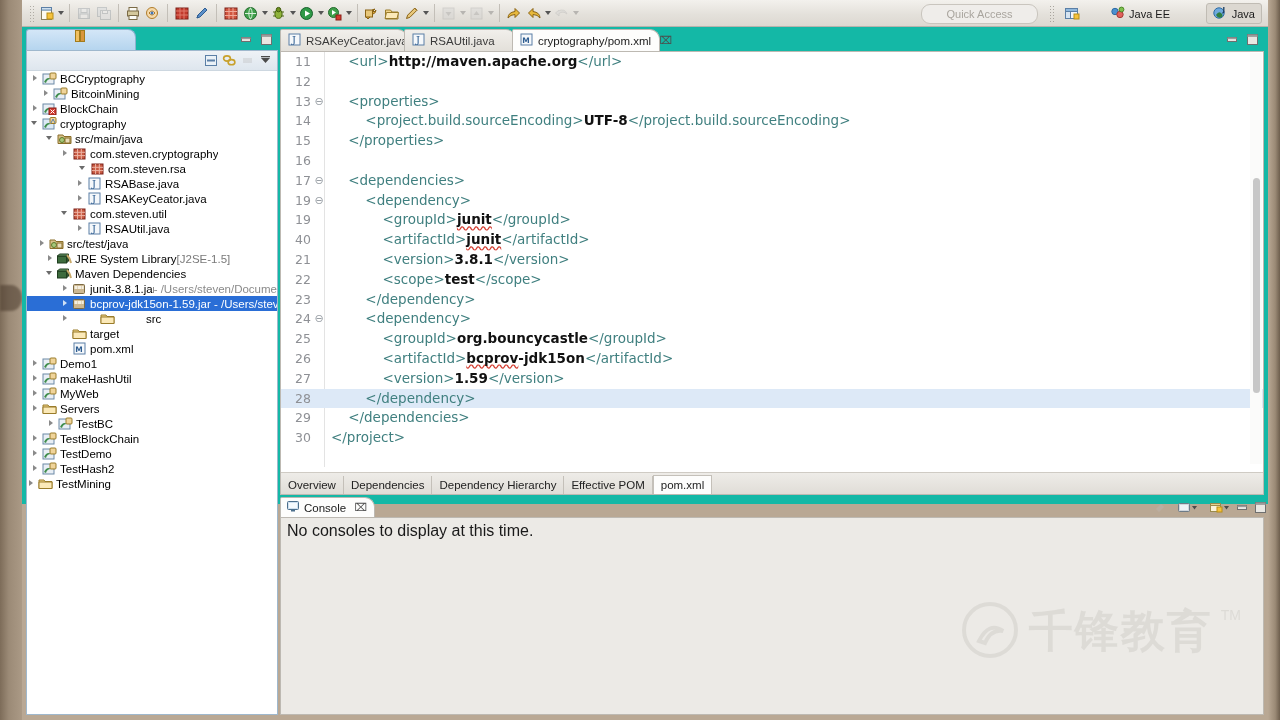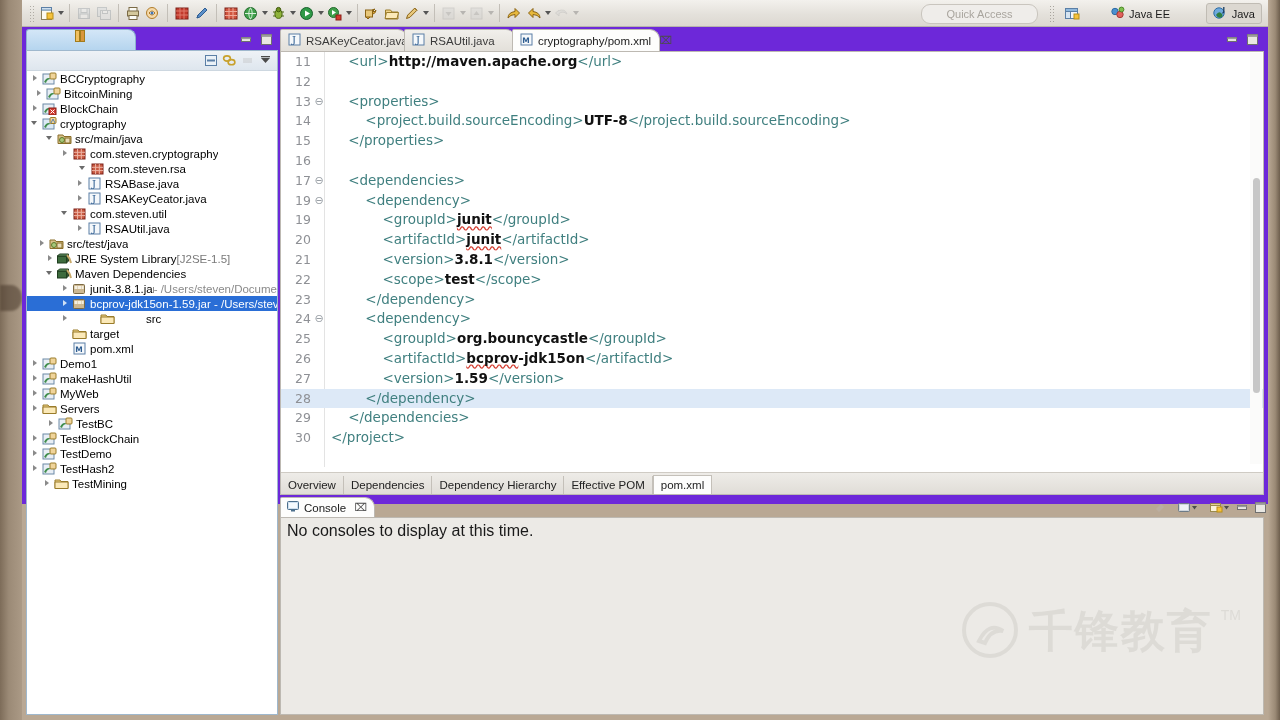--- a/index.html
+++ b/index.html
@@ -15,21 +15,21 @@
   .strip{position:absolute;left:0;top:0;width:22px;height:720px;
     background:linear-gradient(90deg,#7d6c59 0%,#9b8a76 40%,#ab9a86 100%);}
   .stripblob{position:absolute;left:0;top:285px;width:22px;height:26px;border-radius:0 50% 50% 0;
     background:#4a3a2c;opacity:.55;filter:blur(1px);}
   #rightstrip{position:absolute;right:0;top:0;width:12px;height:720px;
     background:linear-gradient(90deg,#b9a894 0%,#9b8a76 60%,#6d5e4d 100%);}
   #rightblack{position:absolute;right:12px;top:96px;width:14px;height:78px;
     background:#2b2b2b;border-radius:5px 0 0 5px;}
 
   
-  #app{position:absolute;left:22px;top:0;width:1246px;height:504px;background:#6d28d9;}
+  #app{position:absolute;left:22px;top:0;width:1246px;height:504px;background:#14b8a6;}
 
   
   #toolbar{position:absolute;left:0;top:0;width:1246px;height:27px;
     background:linear-gradient(180deg,#f3f1ed 0%,#e4e1db 55%,#dcd8d1 100%);
     border-bottom:1px solid #b7b3ac;display:flex;align-items:center;padding-left:4px;box-sizing:border-box;}
   .tb-grip{width:5px;height:17px;margin:0 3px;
     background-image:radial-gradient(circle,#a9a59e 0.8px,transparent 1px);
     background-size:3px 3px;opacity:.9;}
   .tb-btn{width:20px;height:20px;display:flex;align-items:center;justify-content:center;
     margin:0 0px;position:relative;}
@@ -437,21 +437,21 @@
               <span class="arrow r"></span>
               <span class="ico">
                 <svg width="15" height="13">
                   <rect x="1" y="2" width="11" height="10" fill="#e8eef5" stroke="#6d8aa6"></rect>
                   <path d="M2 10 q3 -6 7 -3 q-4 0 -5 4Z" fill="#3f8d4c"></path>
                   <rect x="8" y="1" width="6" height="6" rx="1" fill="#f0d49a" stroke="#9a7c2a"></rect>
                 </svg>
               </span>
               <span class="lbl">BCCryptography</span>
             </div>
-            <div class="row" style="padding-left: 8px;">
+            <div class="row" style="padding-left: 15px;">
               <span class="arrow r"></span>
               <span class="ico">
                 <svg width="15" height="13">
                   <rect x="1" y="2" width="11" height="10" fill="#e8eef5" stroke="#6d8aa6"></rect>
                   <path d="M2 10 q3 -6 7 -3 q-4 0 -5 4Z" fill="#3f8d4c"></path>
                   <rect x="8" y="1" width="6" height="6" rx="1" fill="#f0d49a" stroke="#9a7c2a"></rect>
                 </svg>
               </span>
               <span class="lbl">BitcoinMining</span>
             </div>
@@ -721,21 +721,21 @@
               <span class="arrow r"></span>
               <span class="ico">
                 <svg width="15" height="13">
                   <rect x="1" y="2" width="11" height="10" fill="#e8eef5" stroke="#6d8aa6"></rect>
                   <path d="M2 10 q3 -6 7 -3 q-4 0 -5 4Z" fill="#3f8d4c"></path>
                   <rect x="8" y="1" width="6" height="6" rx="1" fill="#f0d49a" stroke="#9a7c2a"></rect>
                 </svg>
               </span>
               <span class="lbl">TestHash2</span>
             </div>
-            <div class="row" style="padding-left: 16px;">
+            <div class="row" style="padding-left: 0;">
               <span class="arrow r"></span>
               <span class="ico">
                 <svg width="15" height="13">
                   <path d="M1 3 h5 l1 1.5 h7 v7 h-13Z" fill="#f0d48a" stroke="#9a7c2a"></path>
                   <path d="M1 5 h13 v6.5 h-13Z" fill="#fbe9b8" stroke="#9a7c2a"></path>
                 </svg>
               </span>
               <span class="lbl">TestMining</span>
             </div>
           </div>
@@ -784,21 +784,21 @@
           <div class="gutline"></div>
         <div class="cl"><span class="gutter">11</span><span class="ctext">&nbsp;&nbsp;&nbsp;&nbsp;<span class="tag">&lt;url&gt;</span><span class="val">http://maven.apache.org</span><span class="tag">&lt;/url&gt;</span></span></div>
             <div class="cl"><span class="gutter">12</span><span class="ctext"></span></div>
             <div class="cl"><span class="gutter">13</span><span class="fold">⊖</span><span class="ctext">&nbsp;&nbsp;&nbsp;&nbsp;<span class="tag">&lt;properties&gt;</span></span></div>
             <div class="cl"><span class="gutter">14</span><span class="ctext">&nbsp;&nbsp;&nbsp;&nbsp;&nbsp;&nbsp;&nbsp;&nbsp;<span class="tag">&lt;project.build.sourceEncoding&gt;</span><span class="val">UTF-8</span><span class="tag">&lt;/project.build.sourceEncoding&gt;</span></span></div>
             <div class="cl"><span class="gutter">15</span><span class="ctext">&nbsp;&nbsp;&nbsp;&nbsp;<span class="tag">&lt;/properties&gt;</span></span></div>
             <div class="cl"><span class="gutter">16</span><span class="ctext"></span></div>
             <div class="cl"><span class="gutter">17</span><span class="fold">⊖</span><span class="ctext">&nbsp;&nbsp;&nbsp;&nbsp;<span class="tag">&lt;dependencies&gt;</span></span></div>
             <div class="cl"><span class="gutter">19</span><span class="fold">⊖</span><span class="ctext">&nbsp;&nbsp;&nbsp;&nbsp;&nbsp;&nbsp;&nbsp;&nbsp;<span class="tag">&lt;dependency&gt;</span></span></div>
             <div class="cl"><span class="gutter">19</span><span class="ctext">&nbsp;&nbsp;&nbsp;&nbsp;&nbsp;&nbsp;&nbsp;&nbsp;&nbsp;&nbsp;&nbsp;&nbsp;<span class="tag">&lt;groupId&gt;</span><span class="val sq">junit</span><span class="tag">&lt;/groupId&gt;</span></span></div>
-            <div class="cl"><span class="gutter">20</span><span class="ctext">&nbsp;&nbsp;&nbsp;&nbsp;&nbsp;&nbsp;&nbsp;&nbsp;&nbsp;&nbsp;&nbsp;&nbsp;<span class="tag">&lt;artifactId&gt;</span><span class="val sq">junit</span><span class="tag">&lt;/artifactId&gt;</span></span></div>
+            <div class="cl"><span class="gutter">40</span><span class="ctext">&nbsp;&nbsp;&nbsp;&nbsp;&nbsp;&nbsp;&nbsp;&nbsp;&nbsp;&nbsp;&nbsp;&nbsp;<span class="tag">&lt;artifactId&gt;</span><span class="val sq">junit</span><span class="tag">&lt;/artifactId&gt;</span></span></div>
             <div class="cl"><span class="gutter">21</span><span class="ctext">&nbsp;&nbsp;&nbsp;&nbsp;&nbsp;&nbsp;&nbsp;&nbsp;&nbsp;&nbsp;&nbsp;&nbsp;<span class="tag">&lt;version&gt;</span><span class="val">3.8.1</span><span class="tag">&lt;/version&gt;</span></span></div>
             <div class="cl"><span class="gutter">22</span><span class="ctext">&nbsp;&nbsp;&nbsp;&nbsp;&nbsp;&nbsp;&nbsp;&nbsp;&nbsp;&nbsp;&nbsp;&nbsp;<span class="tag">&lt;scope&gt;</span><span class="val">test</span><span class="tag">&lt;/scope&gt;</span></span></div>
             <div class="cl"><span class="gutter">23</span><span class="ctext">&nbsp;&nbsp;&nbsp;&nbsp;&nbsp;&nbsp;&nbsp;&nbsp;<span class="tag">&lt;/dependency&gt;</span></span></div>
             <div class="cl"><span class="gutter">24</span><span class="fold">⊖</span><span class="ctext">&nbsp;&nbsp;&nbsp;&nbsp;&nbsp;&nbsp;&nbsp;&nbsp;<span class="tag">&lt;dependency&gt;</span></span></div>
             <div class="cl"><span class="gutter">25</span><span class="ctext">&nbsp;&nbsp;&nbsp;&nbsp;&nbsp;&nbsp;&nbsp;&nbsp;&nbsp;&nbsp;&nbsp;&nbsp;<span class="tag">&lt;groupId&gt;</span><span class="val">org.bouncycastle</span><span class="tag">&lt;/groupId&gt;</span></span></div>
             <div class="cl"><span class="gutter">26</span><span class="ctext">&nbsp;&nbsp;&nbsp;&nbsp;&nbsp;&nbsp;&nbsp;&nbsp;&nbsp;&nbsp;&nbsp;&nbsp;<span class="tag">&lt;artifactId&gt;</span><span class="val sq">bcprov</span><span class="val">-jdk15on</span><span class="tag">&lt;/artifactId&gt;</span></span></div>
             <div class="cl"><span class="gutter">27</span><span class="ctext">&nbsp;&nbsp;&nbsp;&nbsp;&nbsp;&nbsp;&nbsp;&nbsp;&nbsp;&nbsp;&nbsp;&nbsp;<span class="tag">&lt;version&gt;</span><span class="val">1.59</span><span class="tag">&lt;/version&gt;</span></span></div>
             <div class="cl hl"><span class="gutter">28</span><span class="ctext">&nbsp;&nbsp;&nbsp;&nbsp;&nbsp;&nbsp;&nbsp;&nbsp;<span class="tag">&lt;/dependency&gt;</span></span></div>
             <div class="cl"><span class="gutter">29</span><span class="ctext">&nbsp;&nbsp;&nbsp;&nbsp;<span class="tag">&lt;/dependencies&gt;</span></span></div>
             <div class="cl"><span class="gutter">30</span><span class="ctext"><span class="tag">&lt;/project&gt;</span></span></div>

